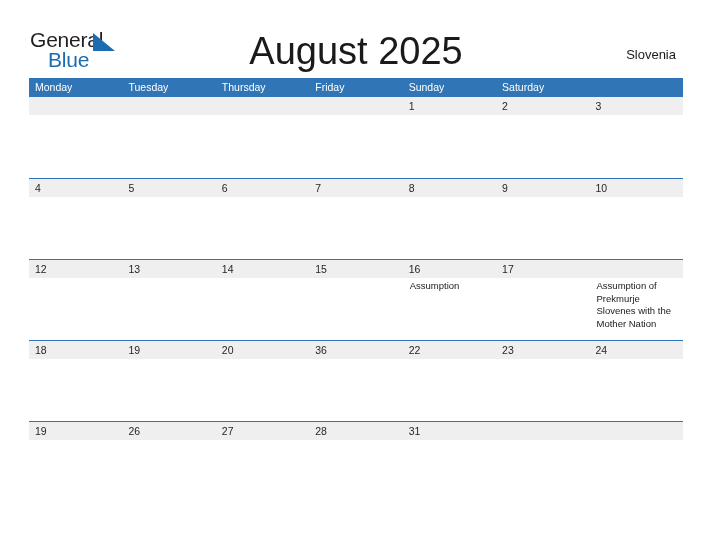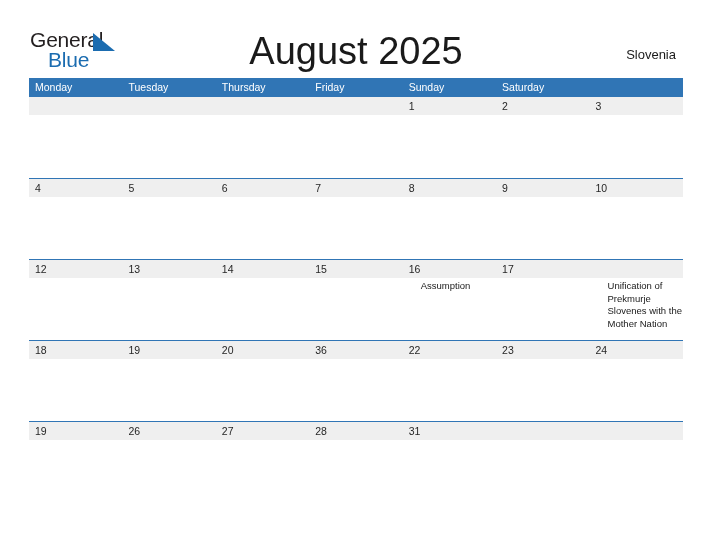--- a/index.html
+++ b/index.html
@@ -137,21 +137,21 @@
     color: #262626;
     padding-left: 6px;
     box-sizing: border-box;
     font-family: "Liberation Sans", sans-serif;
     overflow: hidden;
     white-space: nowrap;
   }
 
   .event-layer {
     position: absolute;
-    left: 12px;
+    left: 1px;
     top: 18px;
     width: 654px;
     height: 62px;
     display: flex;
   }
   .event-cell {
     width: 93.43px;
     padding: 2px 7px 0 6px;
     box-sizing: border-box;
     font-size: 9.5px;
@@ -243,21 +243,21 @@
       <div class="day-band-cell">16</div>
       <div class="day-band-cell">17</div>
     </div>
     <div class="event-layer">
       <div class="event-cell"></div>
       <div class="event-cell"></div>
       <div class="event-cell"></div>
       <div class="event-cell"></div>
       <div class="event-cell">Assumption</div>
       <div class="event-cell"></div>
-      <div class="event-cell">Unification of Prekmurje Slovenes with the Mother Nation</div>
+      <div class="event-cell">Assumption of Prekmurje Slovenes with the Mother Nation</div>
     </div>
   </div>
 
   <div class="week-row">
     <div class="day-band">
       <div class="day-band-cell">18</div>
       <div class="day-band-cell">19</div>
       <div class="day-band-cell">20</div>
       <div class="day-band-cell">36</div>
       <div class="day-band-cell">22</div>

